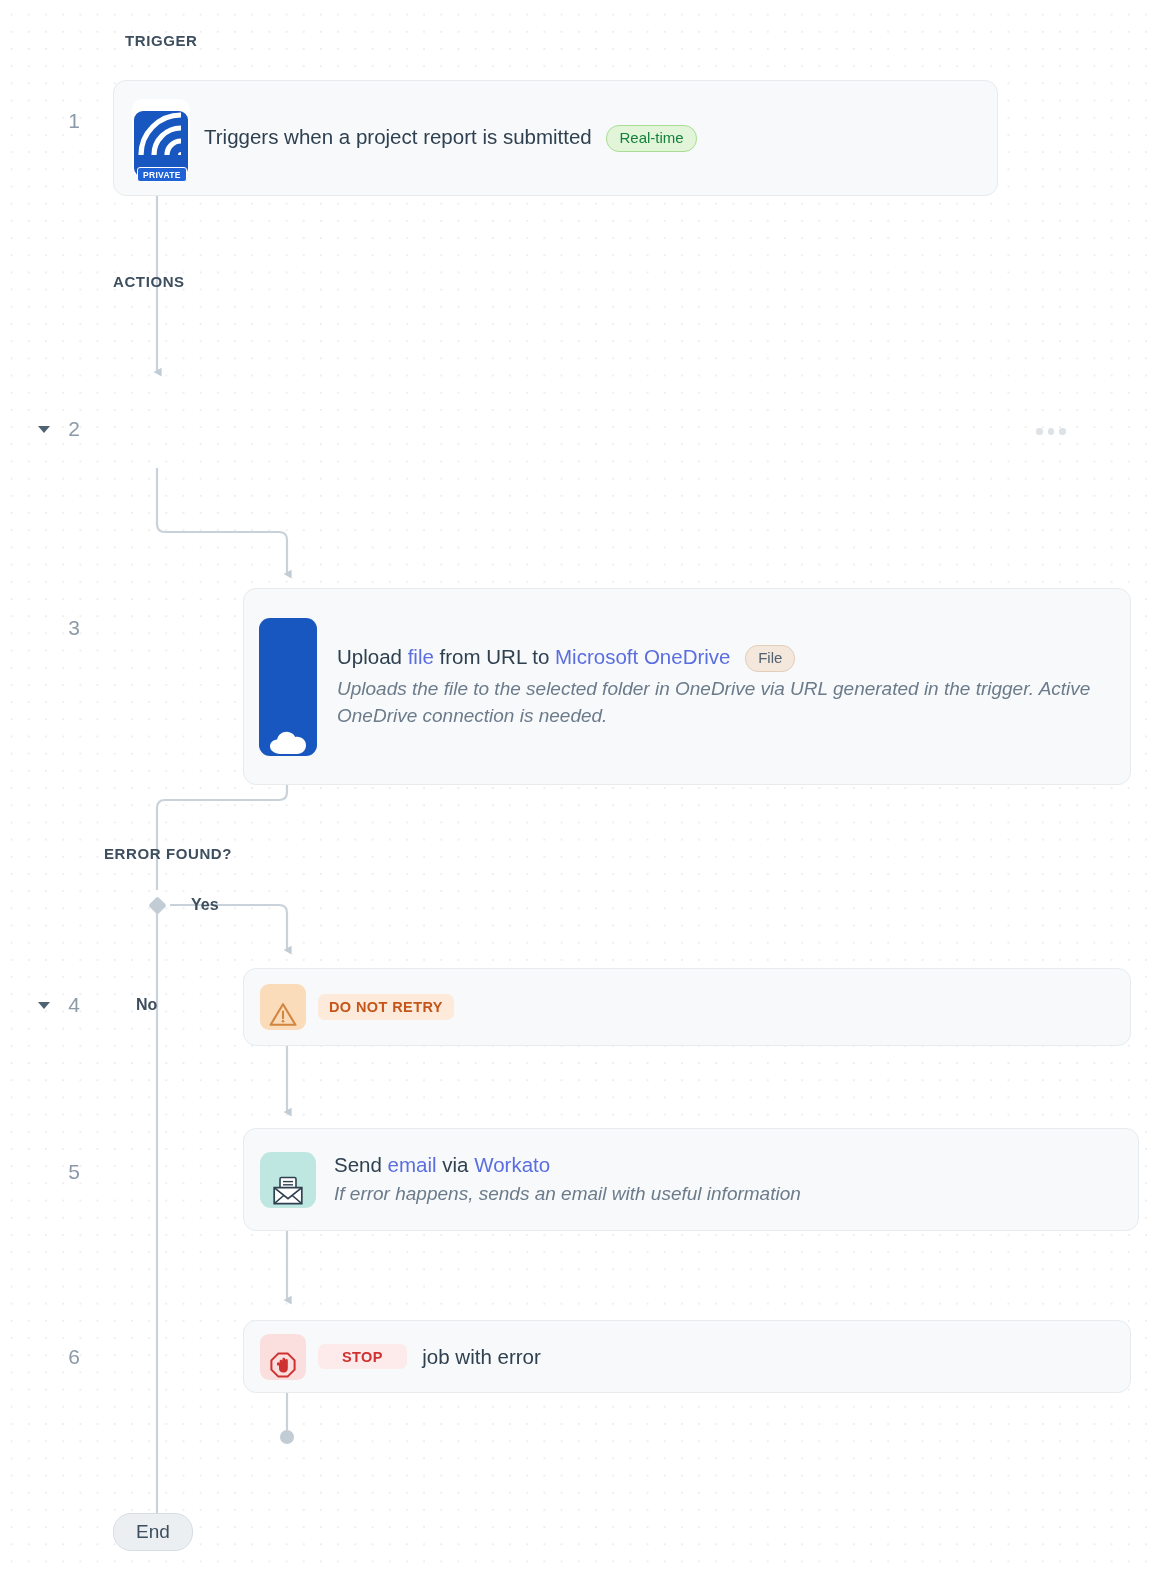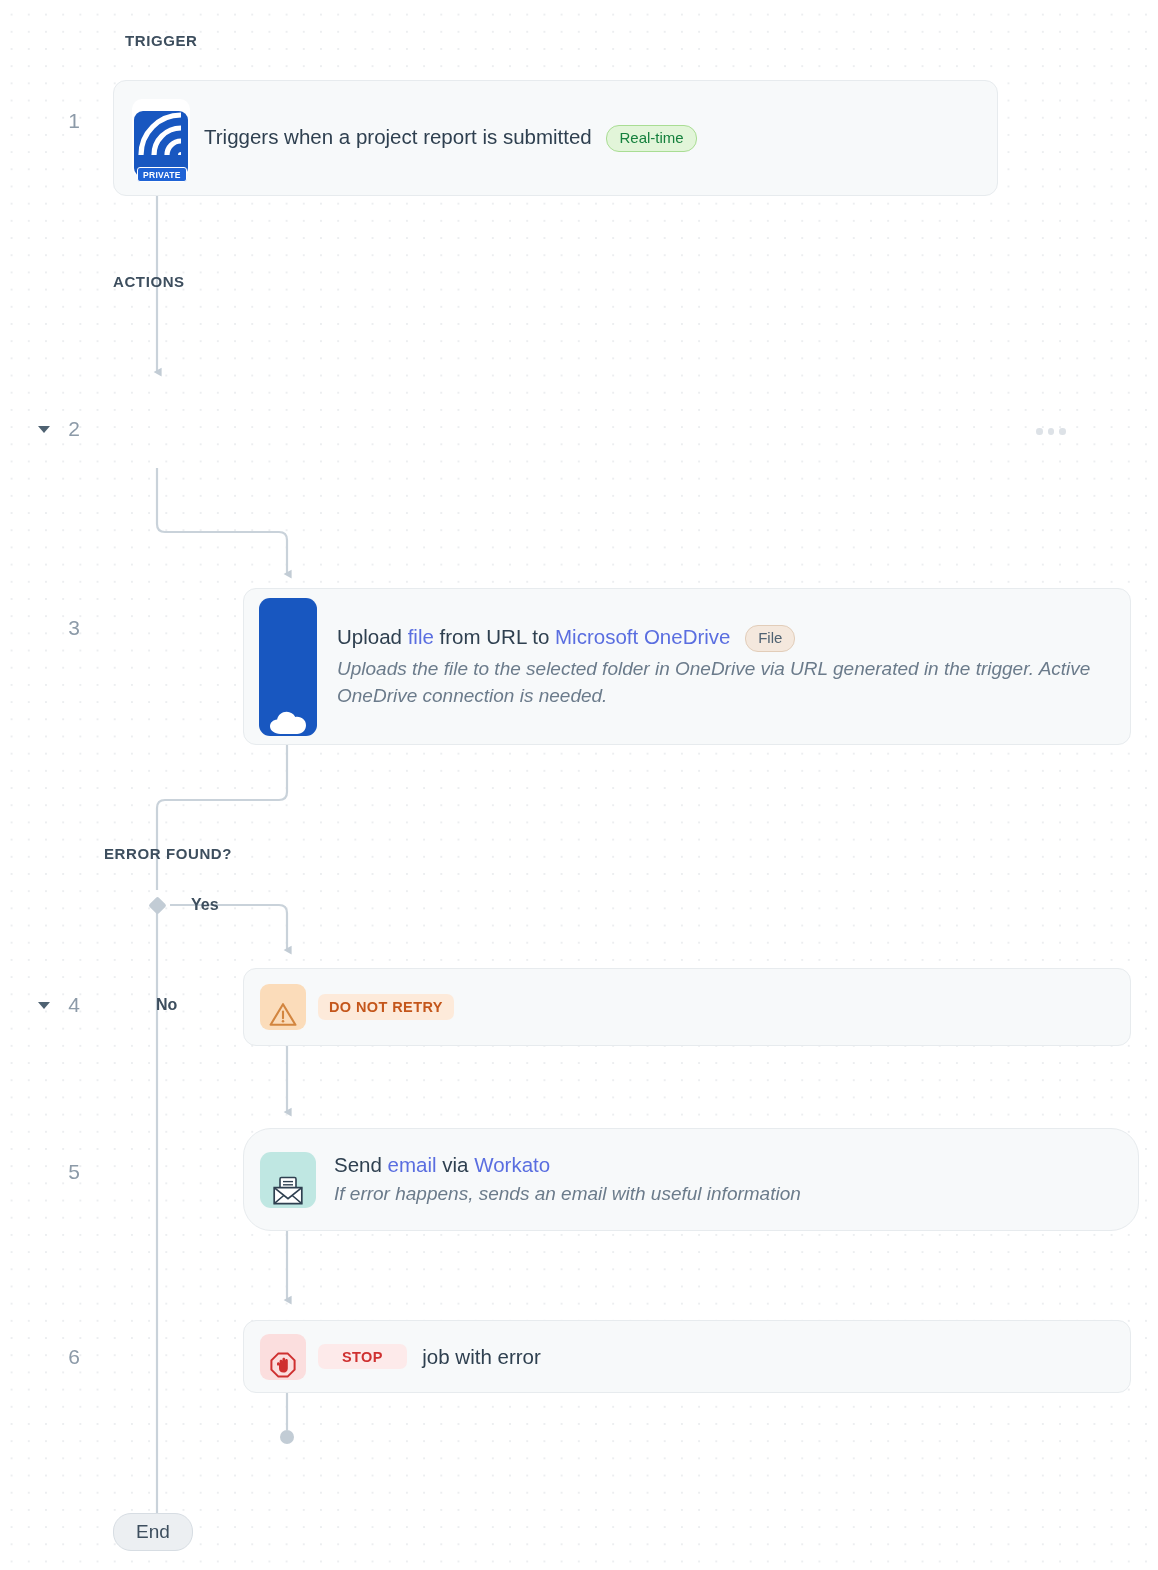--- a/index.html
+++ b/index.html
@@ -288,58 +288,58 @@
   <div class="step-num" style="left:50px; top:417px;">2</div>
 
   <div class="ellipsis" style="left:1036px; top:428px;">
     <i></i>
       <i></i>
       <i></i>
   </div>
 
   <div class="step-num" style="left:50px; top:616px;">3</div>
 
-  <div class="card" style="left:243px; top:588px; width:888px; height:157px;">
+  <div class="card" style="left:243px; top:588px; width:888px; height:197px;">
     <div class="tile tile-onedrive">
       <svg width="40" height="28" viewBox="0 0 40 28">
         <path d="M12.5,26 C6.2,26 2,22.3 2,18.3 C2,14.8 5.1,11.9 9.1,11.6 C9.9,7.1 13.9,3.8 18.7,3.8 C22.4,3.8 25.7,5.9 27.3,9 C27.9,8.85 28.5,8.8 29.1,8.8 C34.2,8.8 38,12.4 38,17.2 C38,22.1 34.2,26 29.1,26 Z" fill="#ffffff"></path>
       </svg>
     </div>
     <div class="card-body" style="padding-right:24px;">
       <div class="title-line">
         <span>Upload </span><span class="lnk">file</span><span> from URL to </span><span class="lnk">Microsoft OneDrive</span>
         <span class="pill pill-file" style="margin-left:9px;">File</span>
       </div>
       <div class="desc">Uploads the file to the selected folder in OneDrive via URL generated in the trigger. Active OneDrive connection is needed.</div>
     </div>
   </div>
 
   <div class="diamond" style="left:151px; top:899px;"></div>
   <div class="branch-label" style="left:191px; top:896px;">Yes</div>
-  <div class="branch-label" style="left:156px; top:996px;">No</div>
+  <div class="branch-label" style="left:136px; top:996px;">No</div>
 
   <div class="caret" style="left:38px; top:1002px;"></div>
   <div class="step-num" style="left:50px; top:993px;">4</div>
 
   <div class="card" style="left:243px; top:968px; width:888px; height:78px;">
     <div class="tile tile-warn">
       <svg width="30" height="30" viewBox="0 0 30 30">
         <path d="M15,4.2 L27.4,24.8 L2.6,24.8 Z" fill="none" stroke="#d2853f" stroke-width="2.1" stroke-linejoin="round"></path>
         <line x1="15" y1="11.5" x2="15" y2="18.2" stroke="#d2853f" stroke-width="2.1" stroke-linecap="round"></line>
         <circle cx="15" cy="21.3" r="1.25" fill="#d2853f"></circle>
       </svg>
     </div>
     <div class="card-body">
       <span class="chip chip-retry">DO NOT RETRY</span>
     </div>
   </div>
 
   <div class="step-num" style="left:50px; top:1160px;">5</div>
 
-  <div class="card" style="left:243px; top:1128px; width:896px; height:103px;border-radius:28px;">
+  <div class="card" style="left:243px; top:1128px; width:896px; height:103px;">
     <div class="tile tile-mail">
       <svg width="34" height="34" viewBox="0 0 34 34">
         <rect x="9" y="3.5" width="16" height="15" rx="1.4" fill="#ffffff" stroke="#2f4050" stroke-width="1.6"></rect>
         <line x1="12" y1="7.6" x2="22" y2="7.6" stroke="#2f4050" stroke-width="1.4"></line>
         <line x1="12" y1="10.8" x2="22" y2="10.8" stroke="#2f4050" stroke-width="1.4"></line>
         <line x1="12" y1="14" x2="18.5" y2="14" stroke="#2f4050" stroke-width="1.4"></line>
         <path d="M3.2,13.6 L17,13.6 L30.8,13.6 L30.8,29.6 L3.2,29.6 Z" fill="#ffffff" stroke="#2f4050" stroke-width="1.7"></path>
         <path d="M3.2,13.6 L17,24.6 L30.8,13.6" fill="none" stroke="#2f4050" stroke-width="1.7"></path>
         <path d="M3.2,29.6 L13,21.2 M30.8,29.6 L21,21.2" fill="none" stroke="#2f4050" stroke-width="1.5"></path>
       </svg>

